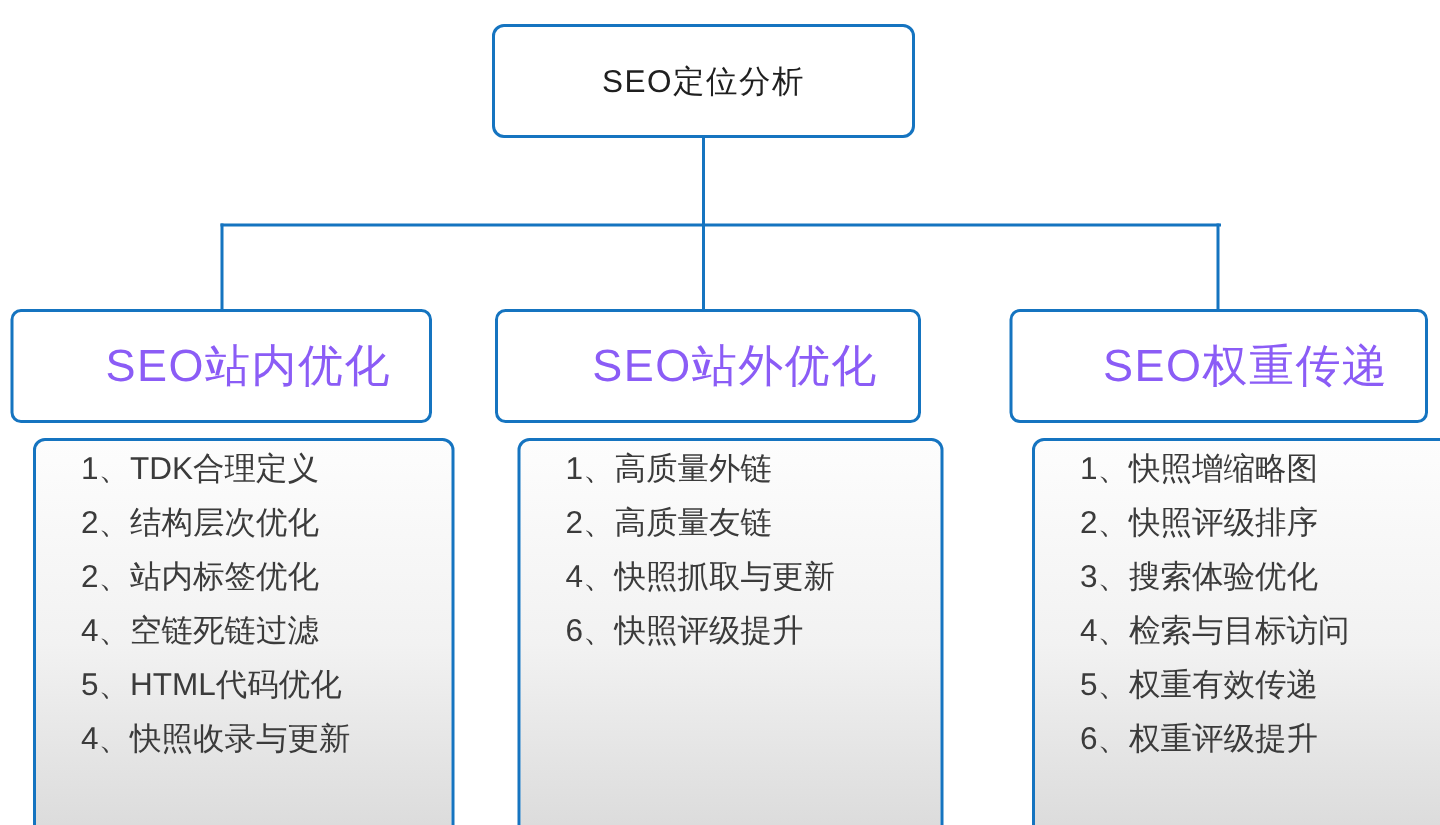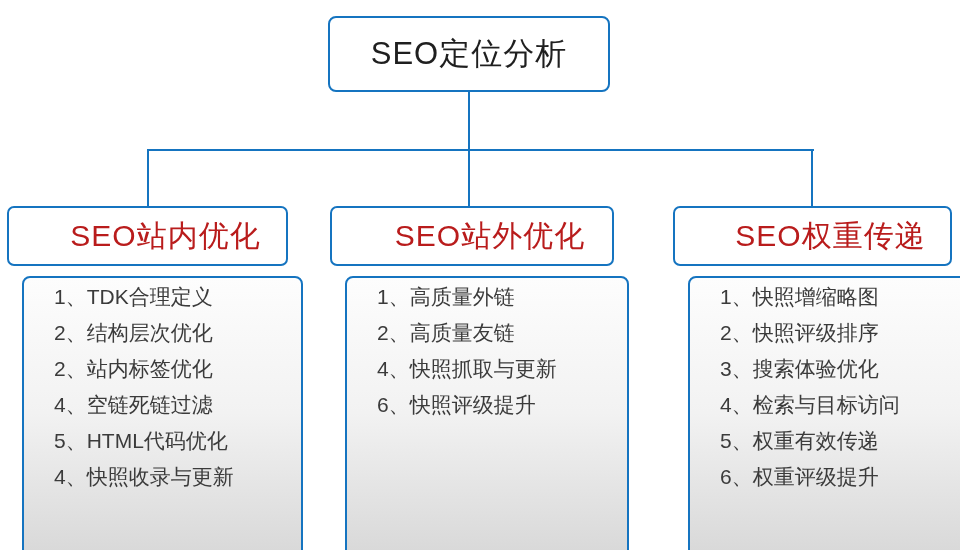--- a/index.html
+++ b/index.html
@@ -27,41 +27,41 @@
     background: #ffffff;
   }
   .root-box {
     left: 328px;
     top: 16px;
     width: 282px;
     height: 76px;
     display: flex;
     align-items: center;
     justify-content: center;
-    font-size: 31px;
+    font-size: 21px;
     color: #1f1f1f;
     letter-spacing: 1px;
   }
   .column {
     position: absolute;
     top: 206px;
   }
   .head-box {
     position: relative;
     box-sizing: border-box;
     width: 100%;
-    height: 60px;
+    height: 76px;
     border: 2px solid #1574c0;
     border-radius: 7px;
     background: #ffffff;
     display: flex;
     align-items: center;
     justify-content: center;
     font-size: 30px;
-    color: #b91c1c;
+    color: #8b5cf6;
     letter-spacing: 1px;
     padding-left: 36px;
   }
   .body-box {
     position: relative;
     box-sizing: border-box;
     width: 100%;
     height: 304px;
     margin-top: 10px;
     border: 2px solid #1574c0;

